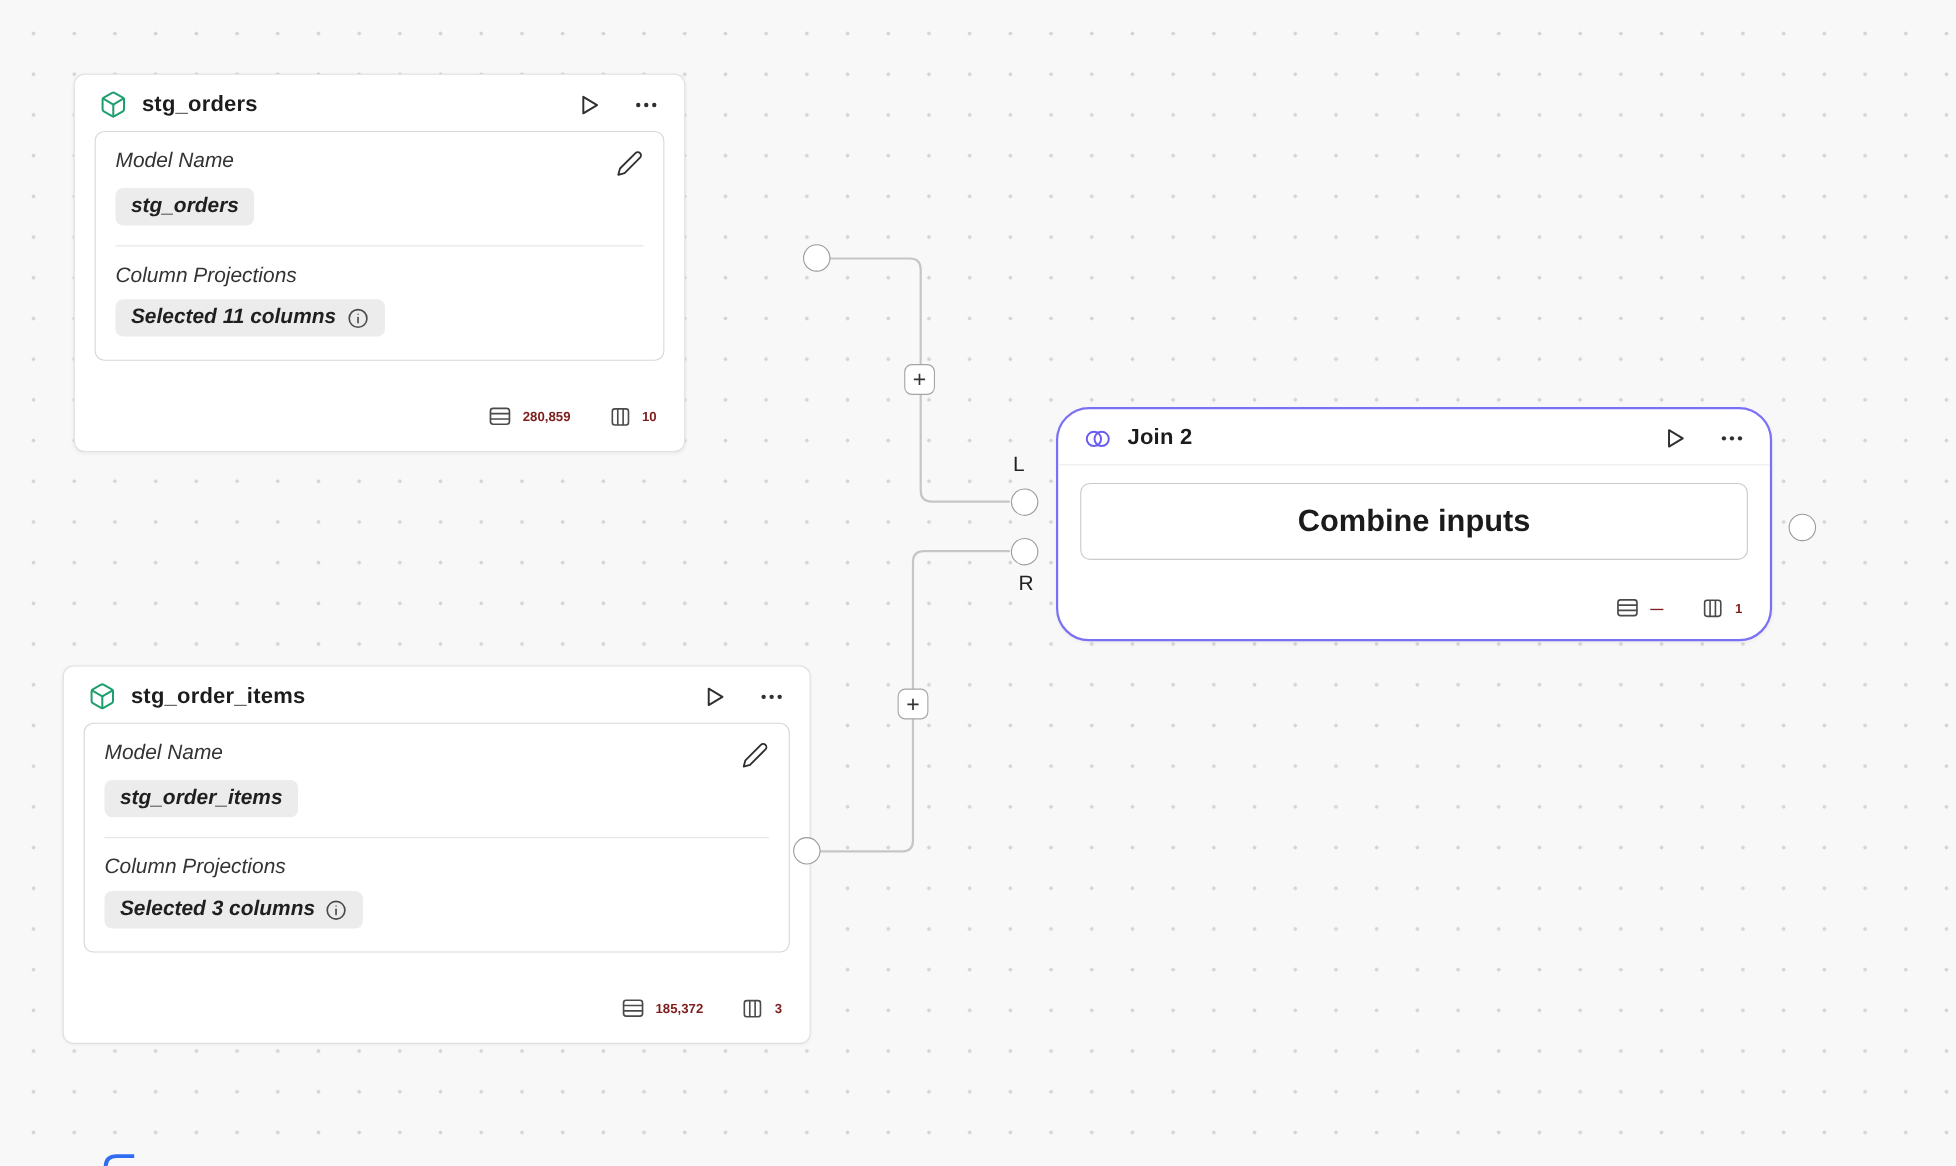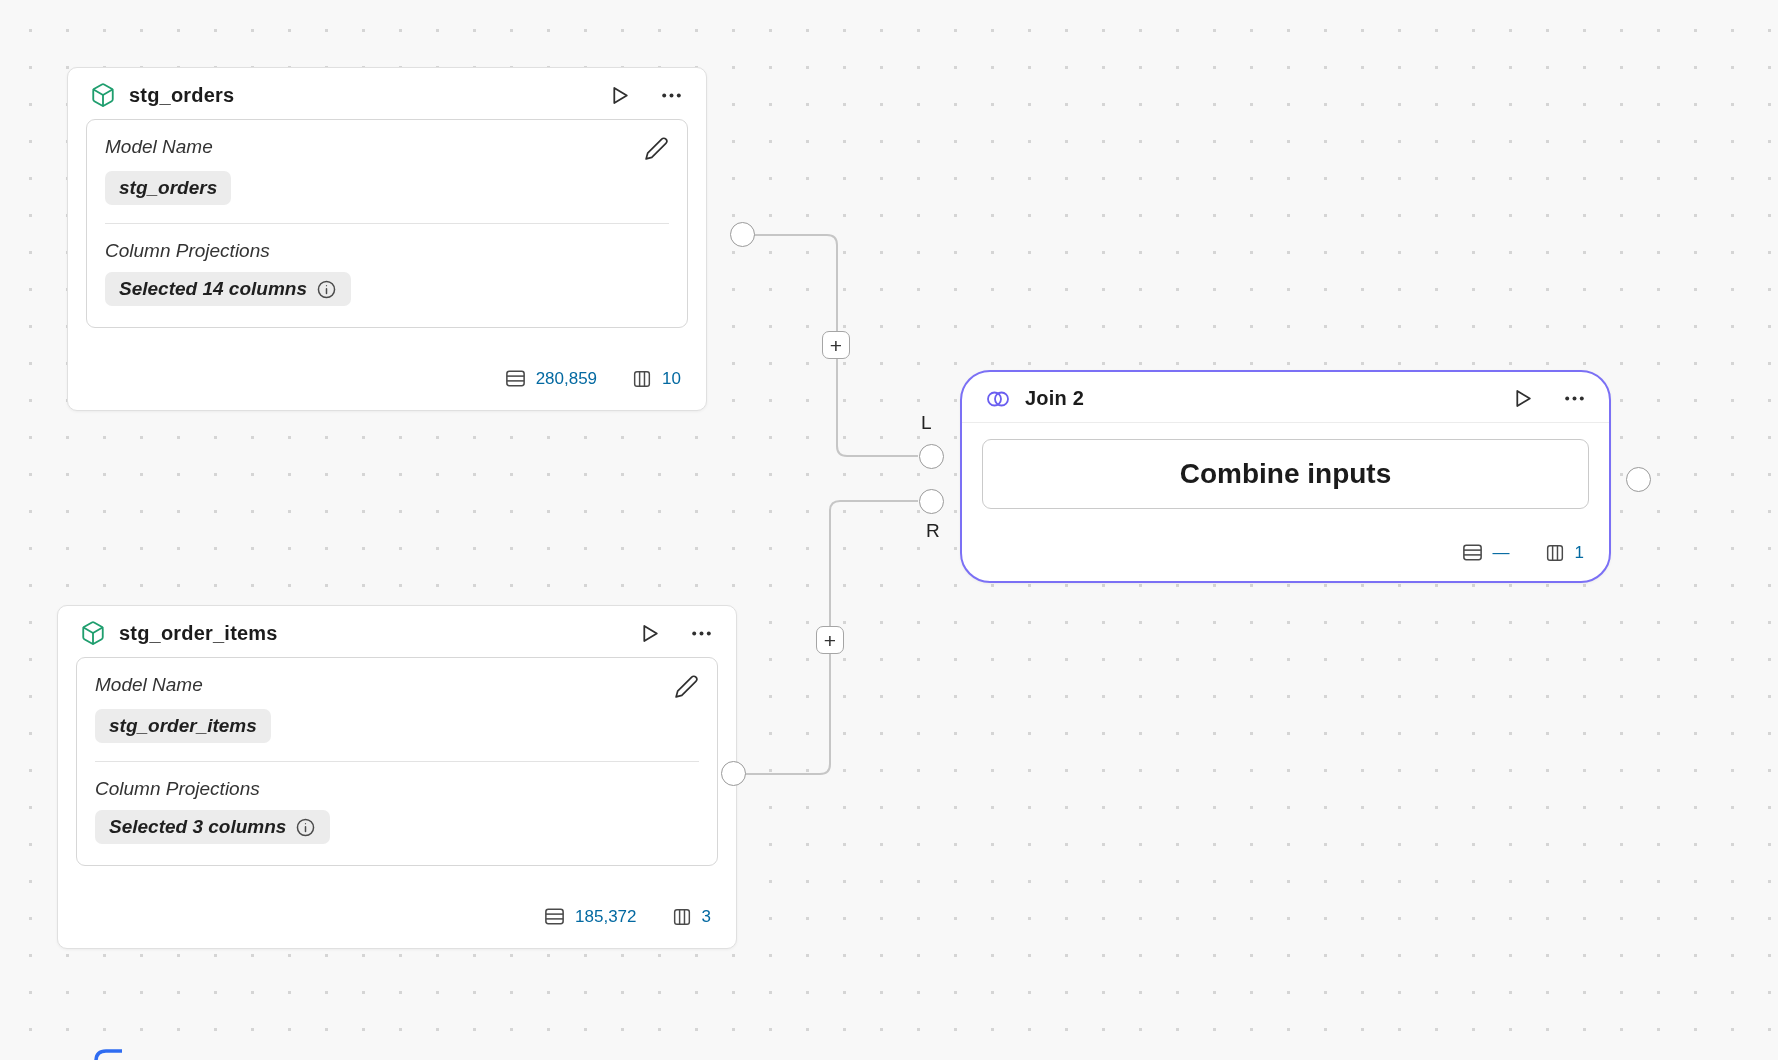--- a/index.html
+++ b/index.html
@@ -37,21 +37,21 @@
   .field-label { font-size:19px; color:#333333; }
   .chip {
     display:inline-flex; align-items:center; gap:9px; margin-top:10px;
     background:#ececec; border-radius:7px; padding:6px 14px;
     font-size:19px; font-weight:700; color:#1f1f1f;
   }
   .card-divider { border:none; border-top:1px solid #e3e3e3; margin:18px 0 16px; }
 
   .node-footer {
     margin-top:auto; display:flex; justify-content:flex-end; align-items:center;
-    gap:9px; padding:18px 25px 20px; font-size:17px; color:#0369a1;
+    gap:9px; padding:18px 25px 20px; font-size:12px; color:#7f1d1d;font-weight:bold;
   }
   .footer-gap { width:16px; }
 
   .header-divider { border:none; border-top:1px solid #ececec; }
   .combine-btn {
     display:block; margin:16px 20px 0; width:calc(100% - 40px);
     background:#fff; border:1.5px solid #cacaca; border-radius:9px;
     padding:18px 0; text-align:center;
     font-family:inherit; font-size:28px; font-weight:700; color:#1b1b1b;
     cursor:pointer;
@@ -75,21 +75,21 @@
 <body>
 
 <div class="canvas">
 
   <svg class="edges" width="1778" height="1060">
     <path class="edge" d="M 754 235 H 827 Q 837 235 837 245 V 446 Q 837 456 847 456 H 918"></path>
     <path class="edge" d="M 745 774 H 820 Q 830 774 830 764 V 511 Q 830 501 840 501 H 918"></path>
     <path class="edge-blue" d="M 96 1063 V 1061 Q 96 1051 106 1051 H 122"></path>
   </svg>
 
-  <section class="node" style="left:67px; top:67px; width:640px; min-height:344px;">
+  <section class="node" style="left:67px; top:67px; width:556px; min-height:344px;">
     <header class="node-header">
       <span class="icon">
         <svg width="26" height="26" viewBox="0 0 24 24" fill="none" stroke="#1f9e6e" stroke-width="1.7" stroke-linecap="round" stroke-linejoin="round">
             <path d="M21 16V8a2 2 0 0 0-1-1.73l-7-4a2 2 0 0 0-2 0l-7 4A2 2 0 0 0 3 8v8a2 2 0 0 0 1 1.73l7 4a2 2 0 0 0 2 0l7-4A2 2 0 0 0 21 16z"></path>
             <polyline points="3.27 6.96 12 12.01 20.73 6.96"></polyline>
             <line x1="12" y1="22.08" x2="12" y2="12"></line>
           </svg>
       </span>
       <h2 class="node-title">stg_orders</h2>
       <button class="icon-btn">
@@ -118,21 +118,21 @@
       <span class="chip">
         <span>stg_orders</span>
       </span>
 
       <hr class="card-divider">
 
       <div class="field-row">
         <span class="field-label">Column Projections</span>
       </div>
       <span class="chip">
-        <span>Selected 14 columns</span>
+        <span>Selected 11 columns</span>
         <span class="icon">
           <svg width="21" height="21" viewBox="0 0 24 24" fill="none" stroke="#4a4a4a" stroke-width="1.7" stroke-linecap="round">
               <circle cx="12" cy="12" r="9.2"></circle>
               <line x1="12" y1="11" x2="12" y2="16.5"></line>
               <circle cx="12" cy="7.6" r="0.7" fill="#4a4a4a" stroke="none"></circle>
             </svg>
         </span>
       </span>
     </div>
 

